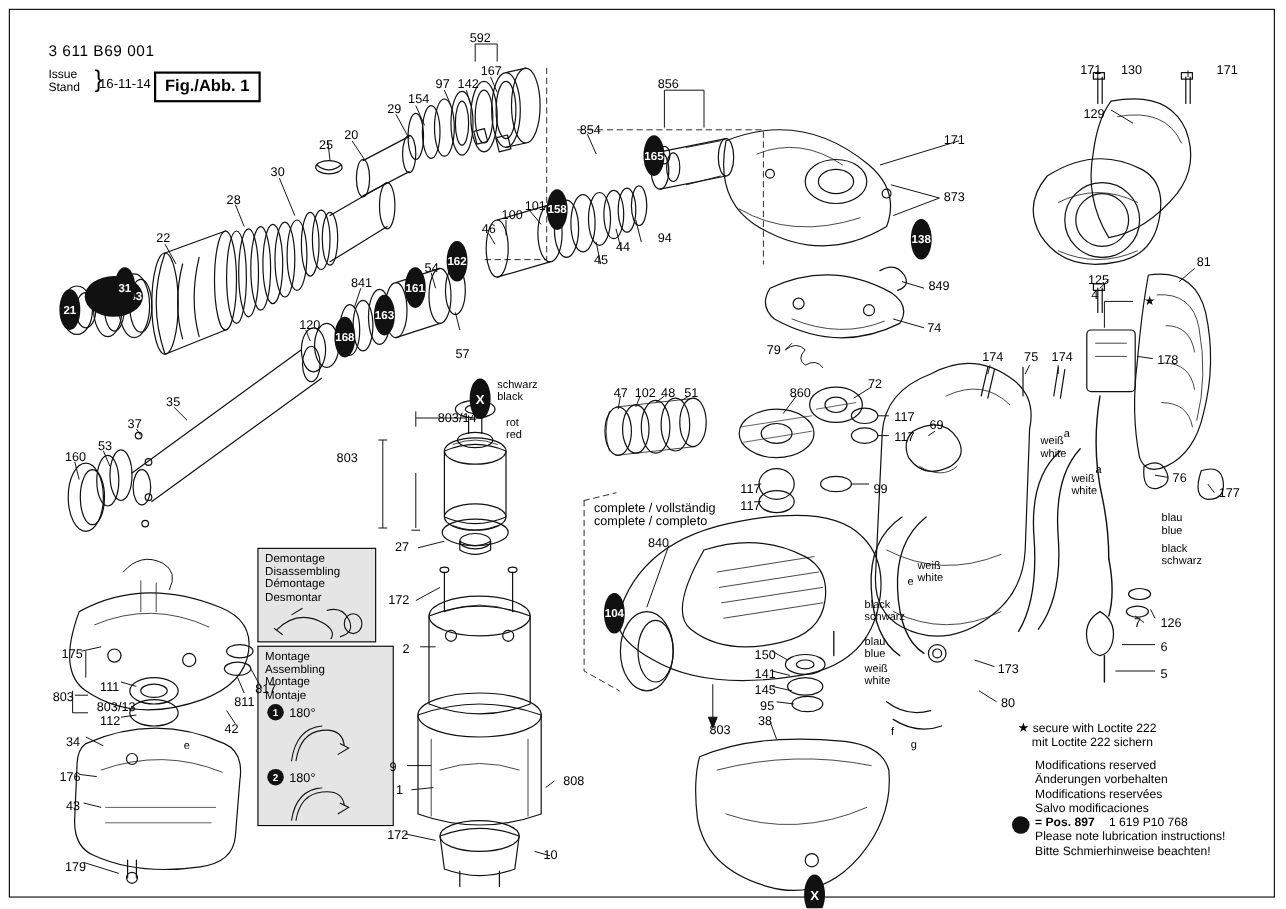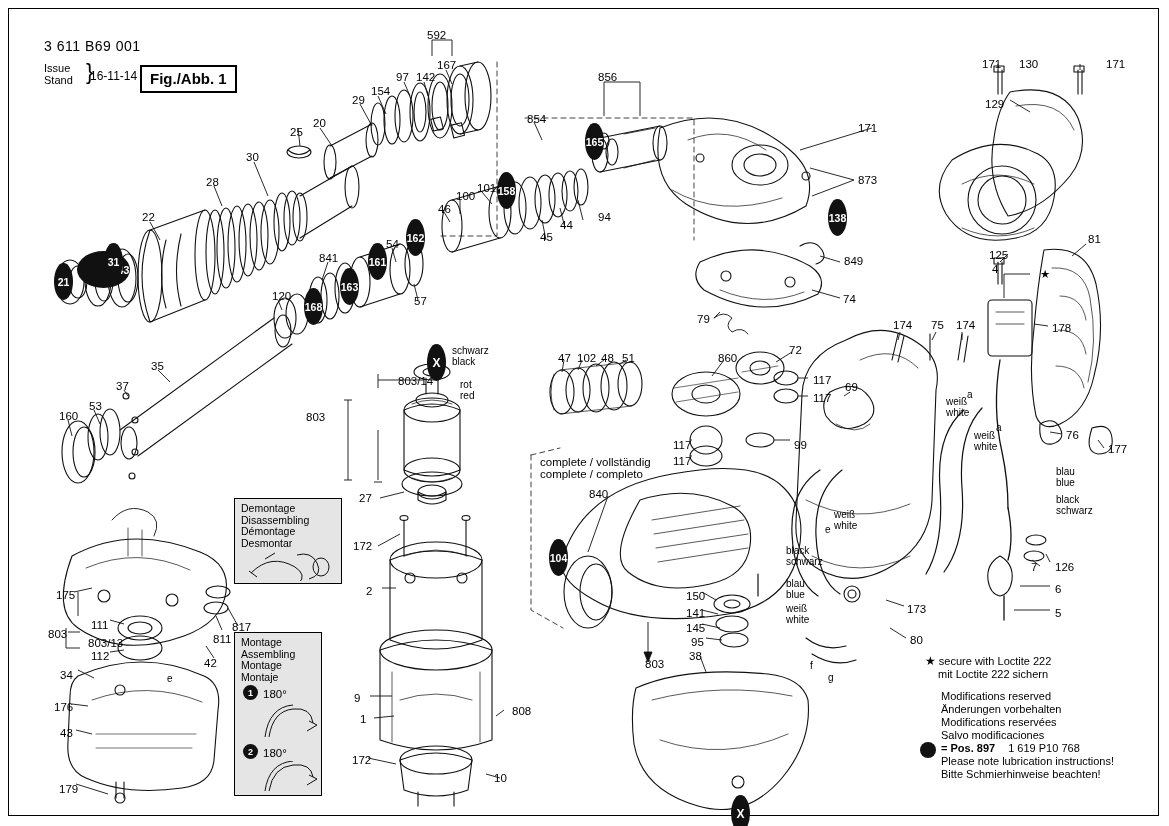--- a/index.html
+++ b/index.html
@@ -422,21 +422,21 @@
     <svg width="106" height="34" style="position:absolute;left:0;top:48px">
       <g fill="none" stroke="#111" stroke-width="1">
         <path d="M16 26 q20 -20 44 -6 q12 8 4 16"></path>
         <path d="M62 8 q14 -4 20 8 q6 12 -8 16"></path>
         <path d="M22 30 l-8 -6 M30 12 l10 -6"></path>
         <ellipse cx="86" cy="20" rx="8" ry="9"></ellipse>
       </g>
     </svg>
   </div>
 
-  <div class="note-box" style="left:234px; top:632px; width:88px; height:164px;">
+  <div class="note-box" style="left:234px; top:587px; width:124px; height:164px;">
     <div class="nb-title">
       <div>Montage</div>
       <div>Assembling</div>
       <div>Montage</div>
       <div>Montaje</div>
     </div>
     <div class="disc" style="left:8px; top:52px; width:15px; height:15px; font-size:9px;">1</div>
     <span class="lbl" style="left:28px; top:55px;">180°</span>
     <svg width="106" height="40" style="position:absolute;left:24px;top:70px">
       <g fill="none" stroke="#111" stroke-width="1">
@@ -548,21 +548,21 @@
       <div class="lbl" style="left: 527px; top: 113px;">854</div>
       <div class="lbl" style="left: 598px; top: 71px;">856</div>
       <div class="lbl" style="left: 456px; top: 190px;">100</div>
       <div class="lbl" style="left: 477px; top: 182px;">101</div>
       <div class="lbl" style="left: 438px; top: 203px;">46</div>
       <div class="lbl" style="left: 578px; top: 211px; margin-left: 20px;">94</div>
       <div class="lbl" style="left: 560px; top: 219px;">44</div>
       <div class="lbl" style="left: 540px; top: 231px;">45</div>
       <div class="lbl" style="left: 386px; top: 238px;">54</div>
       <div class="lbl" style="left: 319px; top: 252px;">841</div>
-      <div class="lbl" style="left: 414px; top: 295px;">57</div>
+      <div class="lbl" style="left: 414px; top: 316px;">57</div>
       <div class="lbl" style="left: 272px; top: 290px;">120</div>
       <div class="lbl" style="left: 151px; top: 360px;">35</div>
       <div class="lbl" style="left: 116px; top: 380px;">37</div>
       <div class="lbl" style="left: 89px; top: 400px;">53</div>
       <div class="lbl" style="left: 59px; top: 410px;">160</div>
       <div class="lbl" style="left: 858px; top: 122px;">171</div>
       <div class="lbl" style="left: 858px; top: 174px;">873</div>
       <div class="lbl" style="left: 844px; top: 255px;">849</div>
       <div class="lbl" style="left: 843px; top: 293px;">74</div>
       <div class="lbl" style="left: 697px; top: 313px;">79</div>

